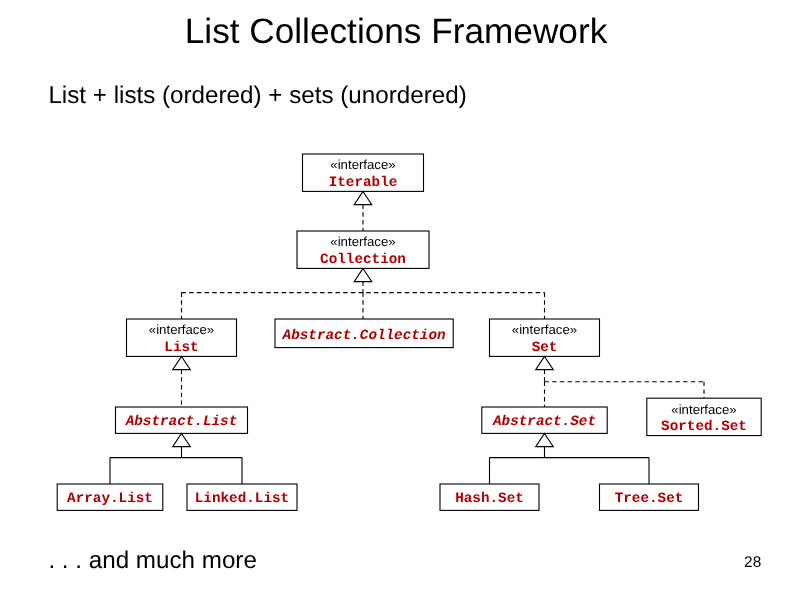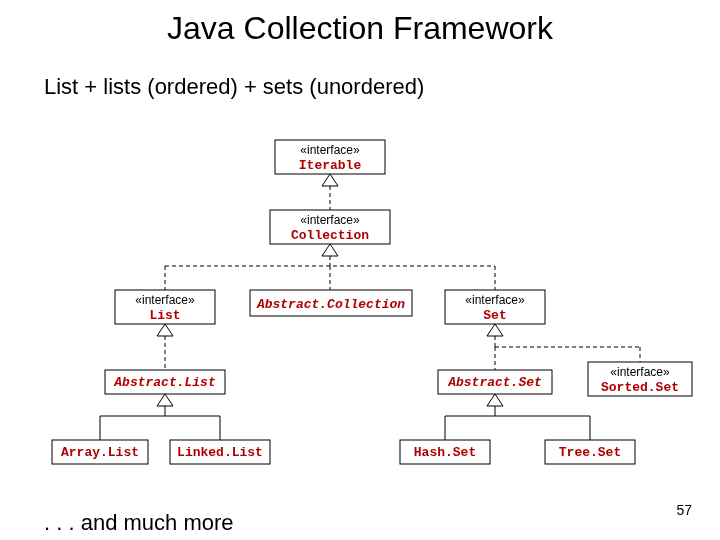--- a/index.html
+++ b/index.html
@@ -22,21 +22,21 @@
   }
   .subtitle {
     position: absolute;
     left: 44px;
     top: 74px;
     font-size: 22px;
   }
   .footer-left {
     position: absolute;
     left: 44px;
-    bottom: 4px;
+    bottom: 18px;
     font-size: 22px;
   }
   .page-num {
     position: absolute;
     right: 28px;
     bottom: 22px;
     font-size: 14px;
   }
   svg.diagram {
     position: absolute;
@@ -80,24 +80,24 @@
   }
   .tri {
     fill: #fff;
     stroke: #000;
     stroke-width: 1;
   }
 </style>
 </head>
 <body>
 
-<div class="title">Java Collection Framework</div>
+<div class="title">List Collections Framework</div>
 <div class="subtitle">List + lists (ordered) + sets (unordered)</div>
 <div class="footer-left">. . . and much more</div>
-<div class="page-num">57</div>
+<div class="page-num">28</div>
 
 <svg class="diagram" width="720" height="540">
 
   <g>
     <rect class="box" x="275" y="140" width="110" height="34"></rect>
     <text class="stereo" x="330" y="154">«interface»</text>
     <text class="name-serif" x="330" y="169">Iterable</text>
   </g>
   <polygon class="tri" points="330,174 322,186 338,186"></polygon>
   <line class="dash" x1="330" y1="186" x2="330" y2="210"></line>

